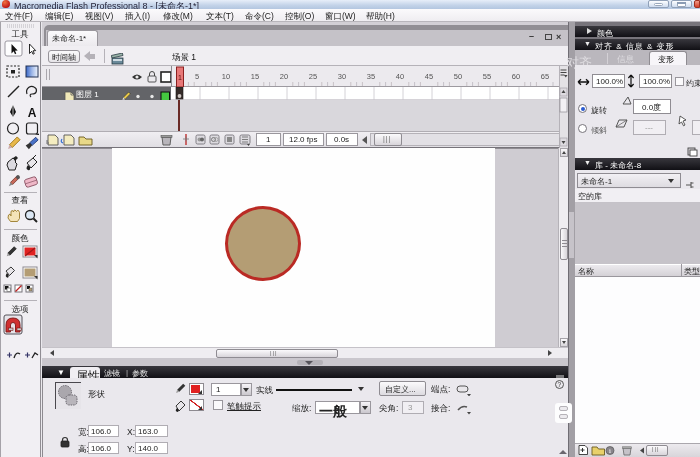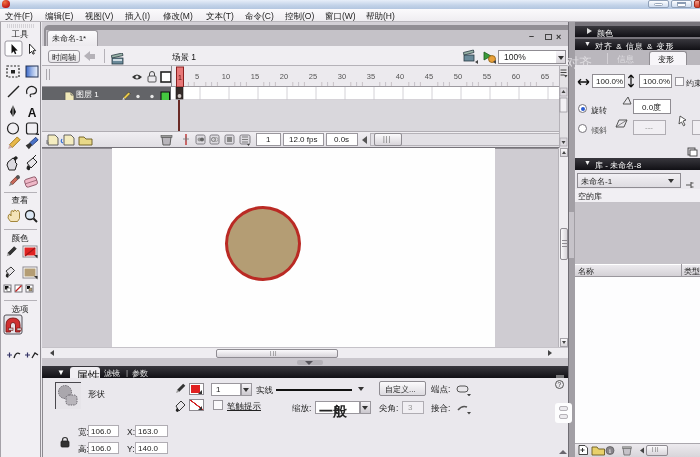--- a/index.html
+++ b/index.html
@@ -8,20 +8,21 @@
        -webkit-font-smoothing:antialiased;}
   .abs{position:absolute;}
   .txt{position:absolute;white-space:nowrap;color:#222;}
 </style>
 </head>
 <body>
 <div id="app">
 
 <div class="abs" style="left:0;top:0;width:700px;height:9px;background:linear-gradient(#e7eef9,#c2d2e8 60%,#b3c6e0);"></div>
 <div class="abs" style="left:2px;top:0px;width:8px;height:8px;border-radius:50% 50% 50% 40%;background:radial-gradient(circle at 35% 30%,#f07040,#c01818 70%,#8f0f0f);"></div>
+<div class="txt" style="left:14px;top:-0.5px;font-size:9px;color:#26253a;">Macromedia Flash Professional 8 - [未命名-1*]</div>
 
 <div class="abs" style="left:648px;top:0px;width:21px;height:8px;background:linear-gradient(#fdfeff,#cfdcef);border:1px solid #8fa0b8;border-radius:2px;box-sizing:border-box;"></div>
 <div class="abs" style="left:654px;top:2.5px;width:9px;height:3.5px;background:#fff;border:1px solid #9aa8bc;border-radius:2px;box-sizing:border-box;"></div>
 <div class="abs" style="left:671px;top:0px;width:21px;height:8px;background:linear-gradient(#fdfeff,#cfdcef);border:1px solid #8fa0b8;border-radius:2px;box-sizing:border-box;"></div>
 <div class="abs" style="left:677px;top:1.5px;width:9px;height:5px;background:#fff;border:1px solid #9aa8bc;border-radius:1px;box-sizing:border-box;"></div>
 <div class="abs" style="left:677px;top:1.5px;width:9px;height:2px;background:#8b9cb4;"></div>
 <div class="abs" style="left:694px;top:0px;width:6px;height:8px;background:linear-gradient(#f09a8a,#d4402a);border:1px solid #a03020;border-radius:2px 0 0 2px;box-sizing:border-box;"></div>
 
 <div class="abs" style="left:0;top:9px;width:700px;height:13px;background:linear-gradient(#fbfafc,#efedf1);border-bottom:1px solid #b8b5bb;box-sizing:border-box;"></div>
 <div class="txt" style="left:5px;top:11px;font-size:8.5px;">文件(F)</div>
@@ -160,34 +161,20 @@
 <div class="txt" style="left:52px;top:52px;font-size:8px;">时间轴</div>
 <div class="abs" style="left:88px;top:54px;width:7px;height:5px;background:#b5b2b8;"></div>
 <div class="abs" style="left:84px;top:51px;width:0;height:0;border-top:5.5px solid transparent;border-bottom:5.5px solid transparent;border-right:6px solid #b5b2b8;"></div>
 <div class="abs" style="left:104px;top:49px;width:1px;height:14px;background:#b5b2b8;"></div>
 <div class="abs" id="scene-icon" style="left:111px;top:51px;width:14px;height:12px;"><svg width="14" height="12" viewBox="0 0 14 12">
   <rect x="1" y="5" width="11" height="6" fill="#6a8a9a" stroke="#2a3a44" stroke-width="0.8"></rect>
   <path d="M1 5 L12 2.5 L11.3 0 L0.3 2.5 Z" fill="#9ab4a8" stroke="#2a3a44" stroke-width="0.8"></path>
   <rect x="2" y="6" width="9" height="2" fill="#cfdbe2"></rect>
 </svg></div>
 <div class="txt" style="left:128px;top:52px;font-size:8.5px;color:#111;margin-left:44px;">场景 1</div>
-<div class="abs" id="editbar-right" style="left:460px;top:48px;width:108px;height:18px;">
-  <svg width="108" height="18" viewBox="0 0 108 18" style="position:absolute;left:0;top:0">
-    <rect x="4" y="7" width="10" height="6" fill="#6a8a9a" stroke="#2a3a44" stroke-width="0.8"></rect>
-    <path d="M4 7 L14 4.5 L13.4 2 L3.4 4.5 Z" fill="#9ab4a8" stroke="#2a3a44" stroke-width="0.8"></path>
-    <path d="M15 14 l3 2 l0 -4 z" fill="#444"></path>
-    <path d="M24 4 l7 4 l-7 4 z" fill="#3a9a3a" stroke="#1a5a1a" stroke-width="0.8"></path>
-    <circle cx="32" cy="11" r="3.5" fill="#e8a03a" stroke="#8a5a10" stroke-width="0.8"></circle>
-    <path d="M33 14 l3 2 l0 -4 z" fill="#444"></path>
-  </svg>
-  <div class="abs" style="left:38px;top:2px;width:68px;height:14px;background:#fff;border:1px solid #8f8c92;box-sizing:border-box;"></div>
-  <div class="txt" style="left:44px;top:4px;font-size:8.5px;">100%</div>
-  <div class="abs" style="left:96px;top:3px;width:9px;height:12px;background:linear-gradient(#f6f4f8,#d8d5da);"></div>
-  <div class="abs" style="left:98px;top:8px;width:0;height:0;border-left:3px solid transparent;border-right:3px solid transparent;border-top:4px solid #333;"></div>
-</div>
 
 <div class="abs" style="left:42px;top:66px;width:526px;height:21px;background:#eceaee;border-bottom:1px solid #9d9aa0;box-sizing:border-box;"></div>
 <div class="abs" id="ruler" style="left:171px;top:66px;width:390px;height:21px;">
 <svg width="390" height="21" viewBox="0 0 390 21" style="position:absolute;left:0;top:0">
   <g fill="#555" font-size="7.5" text-anchor="middle" font-family="Liberation Sans">
     <text x="26" y="13">5</text>
           <text x="55" y="13">10</text>
           <text x="84" y="13">15</text>
     <text x="113" y="13">20</text>
           <text x="142" y="13">25</text>

